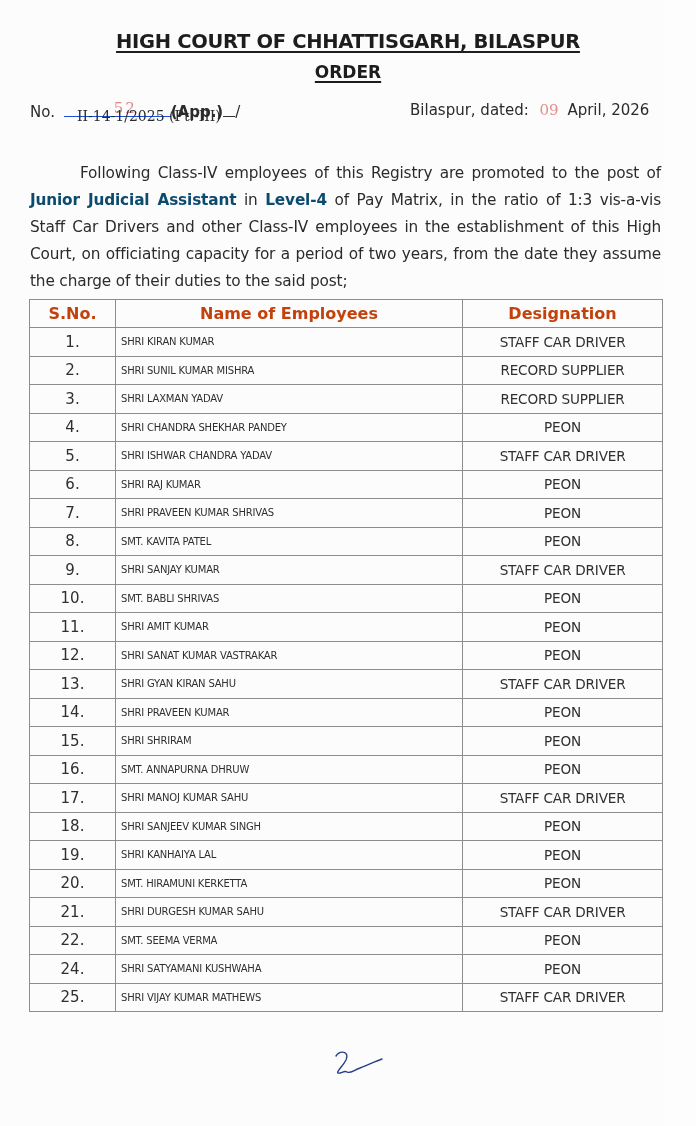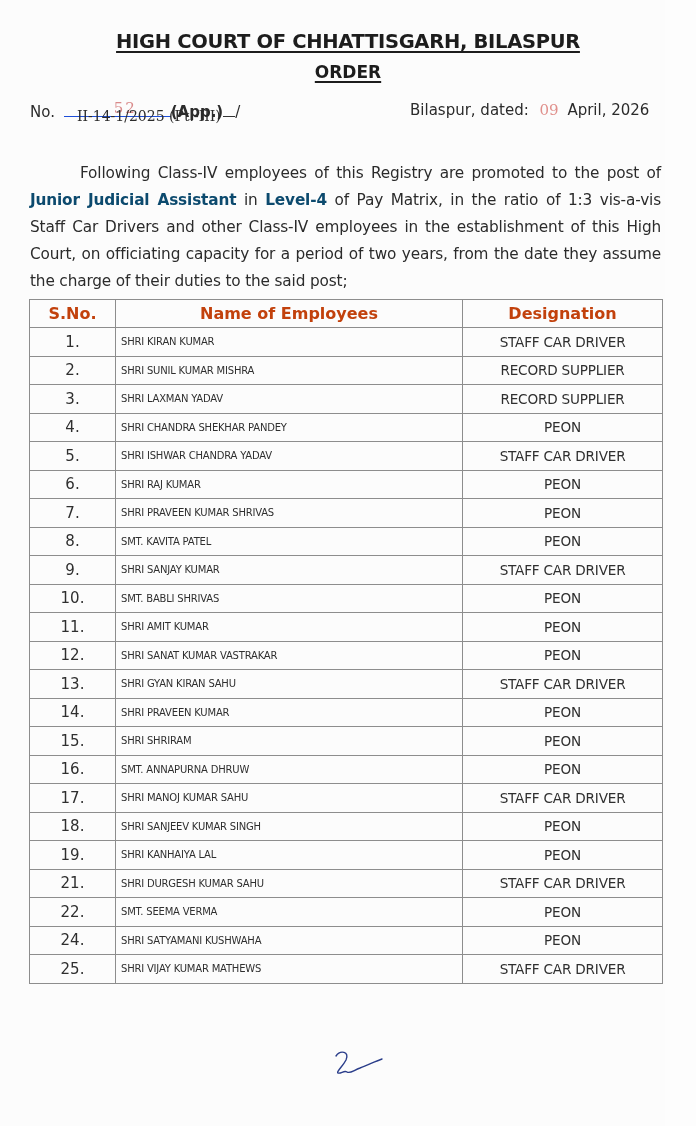--- a/index.html
+++ b/index.html
@@ -291,20 +291,25 @@
           <td class="sno">18.</td>
           <td class="name">SHRI SANJEEV KUMAR SINGH</td>
           <td class="desig">PEON</td>
         </tr>
         <tr>
           <td class="sno">19.</td>
           <td class="name">SHRI KANHAIYA LAL</td>
           <td class="desig">PEON</td>
         </tr>
         <tr>
+          <td class="sno">20.</td>
+          <td class="name">SMT. HIRAMUNI KERKETTA</td>
+          <td class="desig">PEON</td>
+        </tr>
+        <tr>
           <td class="sno">21.</td>
           <td class="name">SHRI DURGESH KUMAR SAHU</td>
           <td class="desig">STAFF CAR DRIVER</td>
         </tr>
         <tr>
           <td class="sno">22.</td>
           <td class="name">SMT. SEEMA VERMA</td>
           <td class="desig">PEON</td>
         </tr>
         <tr>

